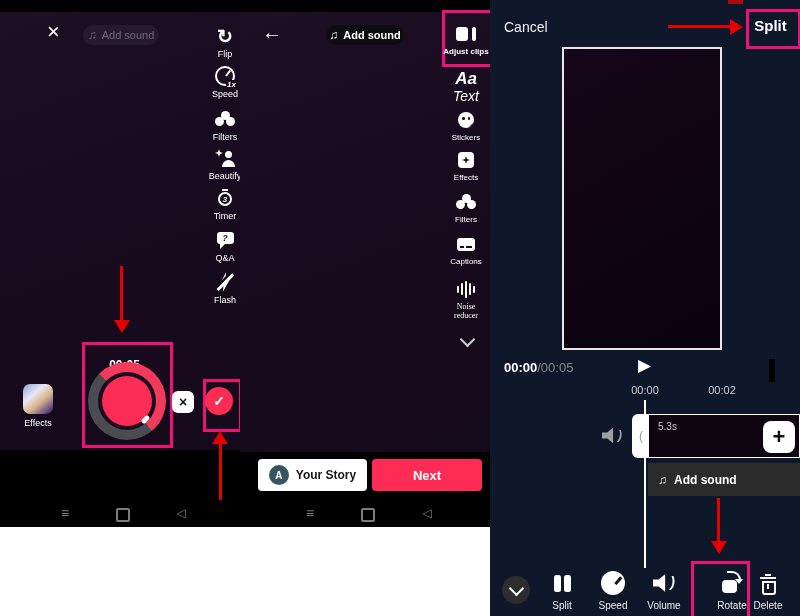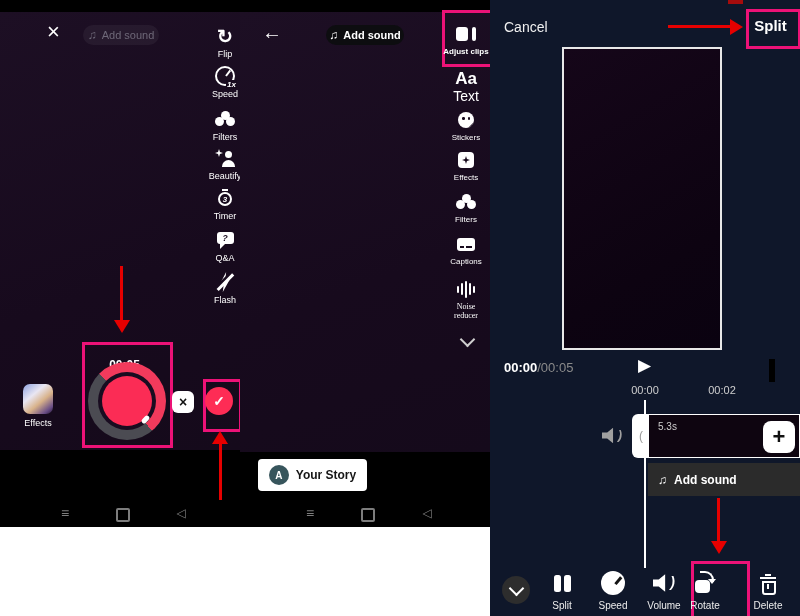--- a/index.html
+++ b/index.html
@@ -267,21 +267,21 @@
     <div class="hl-box" style="left:202px;top:10px;width:48px;height:51px;"></div>
     <div class="tool" style="left:201px;top:24px;width:50px;font-weight:bold;">
       <span class="ic">
           <i class="i-adjust">
             <i class="r"></i>
             <i class="b"></i>
           </i>
         </span>
       <span class="lb" style="font-size:8px;">Adjust clips</span>
     </div>
-    <div class="tool" style="left:201px;top:68px;width:50px;">
+    <div class="tool" style="left:201px;top:68px;width:50px;font-style:italic;">
       <span class="ic i-aa">Aa</span>
       <span class="lb" style="font-size:14px;">Text</span>
     </div>
     <div class="tool" style="left:201px;top:110px;width:50px;">
       <span class="ic">
           <i class="i-sticker">
             <i></i>
             <i></i>
           </i>
         </span>
@@ -320,20 +320,23 @@
           </i>
         </span>
       <span class="lb" style="font-size:8px;line-height:9px;">Noise reducer</span>
     </div>
     <span class="abs" style="left:222px;top:331px;"><i class="chev"></i></span>
 
     <div class="story-btn" style="left:18px;top:459px;width:109px;height:32px;">
       <span class="story-av">A</span>
       <span>Your Story</span>
     </div>
+    <div class="next-btn" style="left:132px;top:459px;width:110px;height:32px;">
+      <span>Next</span>
+    </div>
 
     <div class="navbar">
       <span class="nav-it" style="left:70px;">≡</span>
       <span class="nav-sq" style="left:128px;"></span>
       <span class="nav-it" style="left:187px;font-size:12px;">◁</span>
     </div>
   </section>
 
   <div class="white-strip"></div>
 
@@ -412,21 +415,21 @@
     <div class="titem" style="left:150px;">
       <span class="ic">
           <span class="i-speaker" style="width:22px;height:19px;color:#fff;">
         <i class="bd" style="background:#fff;"></i>
             <i class="wv" style="font-size:14px;">)</i>
           </span>
         </span>
       <span class="lb">Volume</span>
     </div>
     <div class="hl-box" style="left:201px;top:561px;width:53px;height:55px;"></div>
-    <div class="titem" style="left:191px;">
+    <div class="titem" style="left:218px;">
       <span class="ic">
           <i class="i-rotate">
             <i class="sq"></i>
             <i class="arc"></i>
             <i class="ah"></i>
           </i>
         </span>
       <span class="lb">Rotate</span>
     </div>
     <div class="titem" style="left:254px;">

